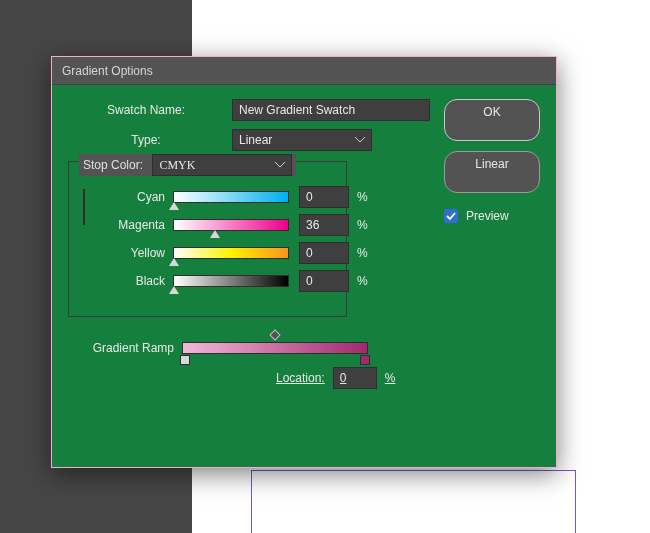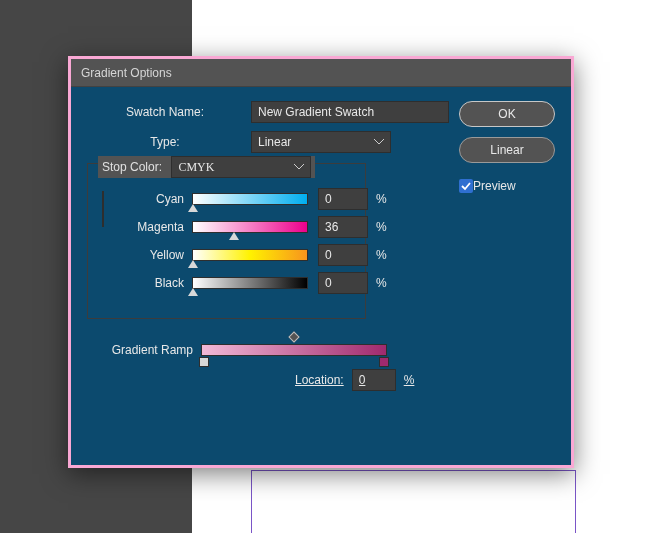--- a/index.html
+++ b/index.html
@@ -26,24 +26,24 @@
 }
 .doc-frame {
   position: absolute;
   left: 251px; top: 470px;
   width: 325px; height: 80px;
   border: 1px solid #7a55c7;
   background: #fff;
 }
 .dialog {
   position: absolute;
-  left: 68px; top: 56px;
+  left: 51px; top: 56px;
   width: 506px; height: 412px;
-  background: #0c4a6e;
-  border: 3px solid #f9a8d4;
+  background: #15803d;
+  border: 1px solid #f9a8d4;
   box-shadow: 0 6px 24px rgba(0,0,0,0.5);
   color: #e8e8e8;
 }
 .titlebar {
   height: 28px;
   line-height: 28px;
   padding-left: 10px;
   background: #535353;
   border-bottom: 1px solid #424242;
   font-size: 12px;
@@ -169,31 +169,31 @@
 .ramp .stop.r { left: calc(100% - 2px); background:#a02a6e; }
 .loc-row { display:flex; align-items:center; justify-content:flex-start; margin-top:12px; margin-left: 208px; text-decoration: underline; }
 .loc-row .ll { margin-right: 8px; }
 .btncol {
   position: absolute;
   top: 14px; right: 16px;
   width: 96px;
   display: flex; flex-direction: column; gap: 10px;
 }
 .pillbtn {
-  height: 26px;
+  height: 42px;
   border-radius: 13px;
   border: 1px solid #9a9a9a;
   background: #535353;
   color: #e8e8e8;
   text-align: center;
   line-height: 24px;
   cursor: default;
 }
 .pillbtn.primary { border-color: #c7c7c7; }
-.prevrow { display:flex; align-items:flex-start; margin-top:6px; }
+.prevrow { display:flex; align-items:flex-start; margin-top:6px; gap:8px; }
 .checkbox {
   width: 14px; height: 14px;
   background: #2f6fd0;
   border-radius: 2px;
   display: inline-flex; align-items:center; justify-content:center;
 }
 .checkbox svg { display:block; }
 </style>
 </head>
 <body>

